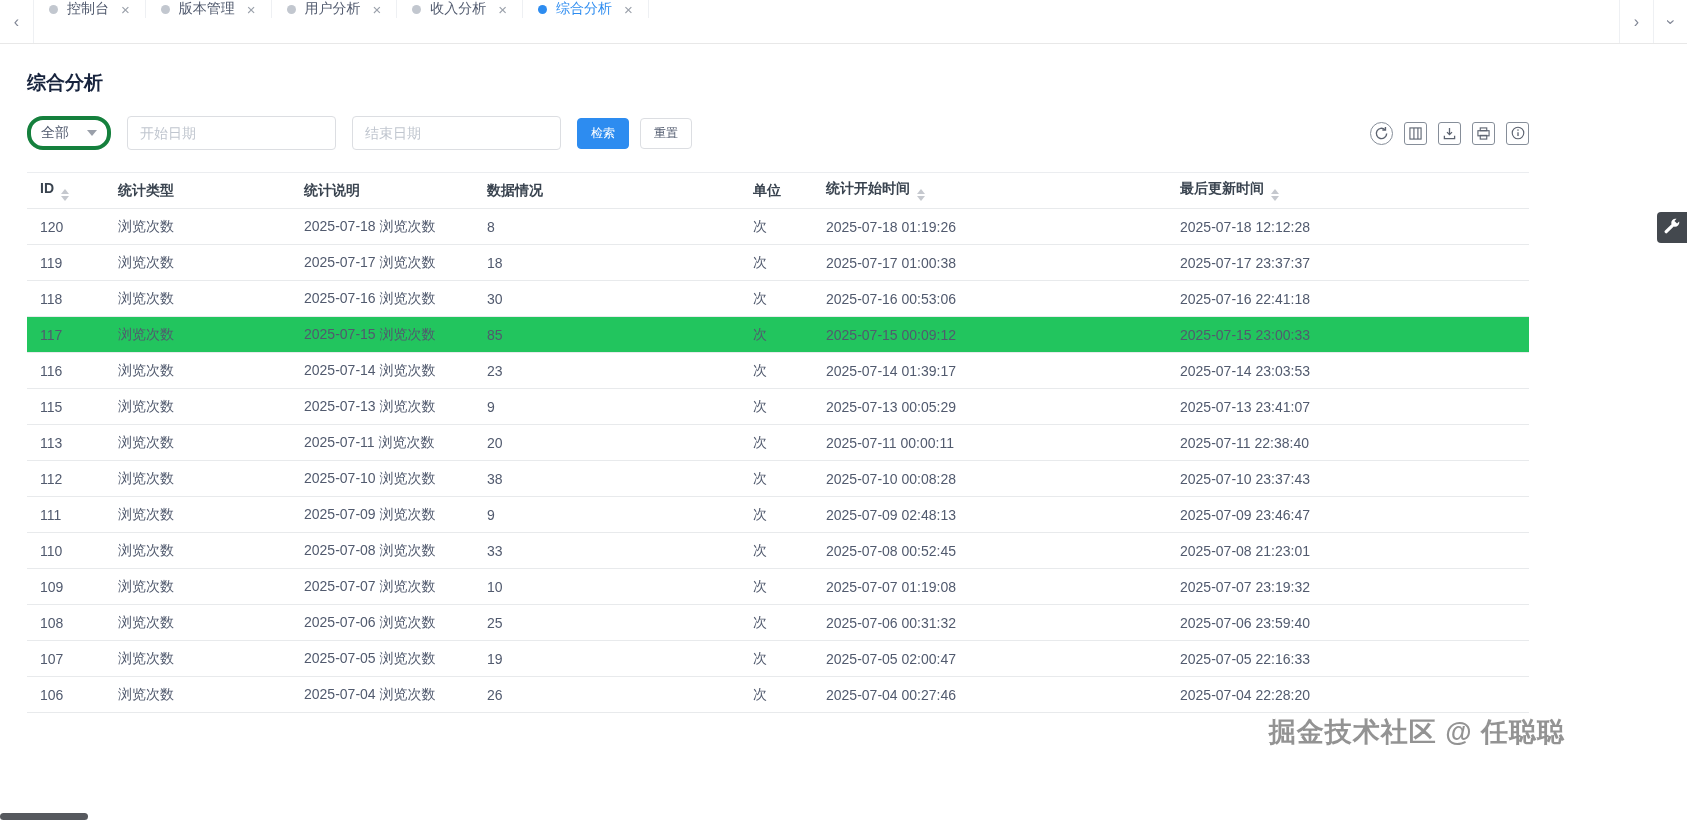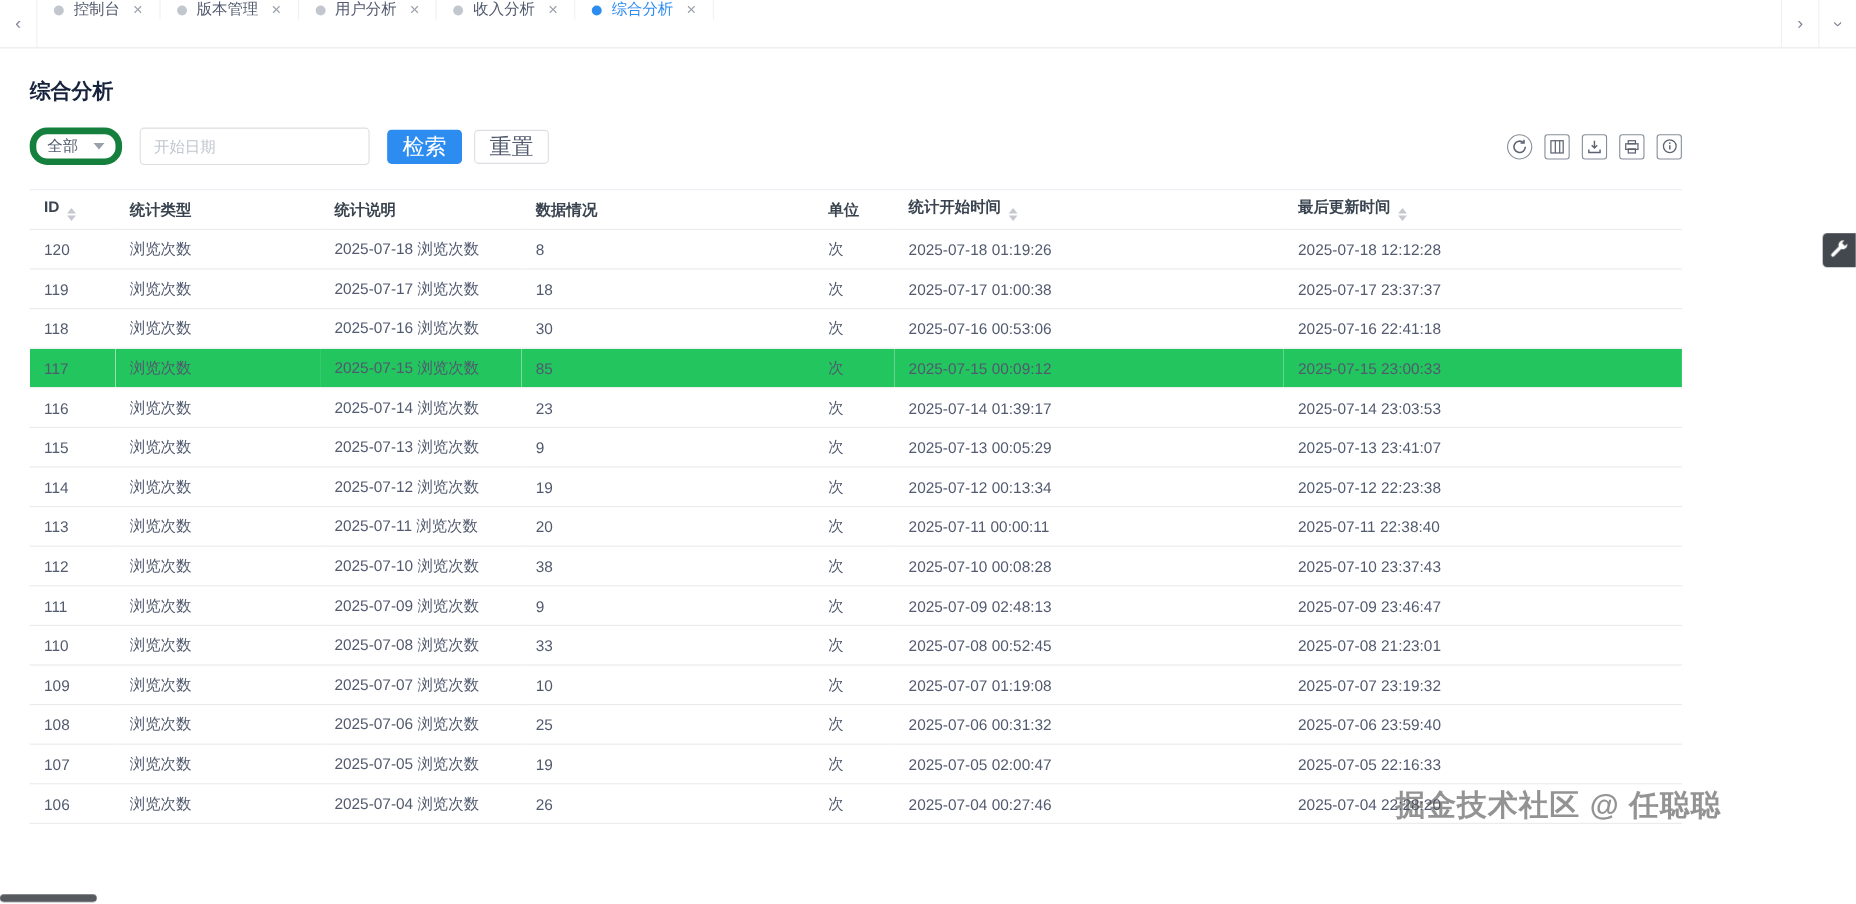--- a/index.html
+++ b/index.html
@@ -29,32 +29,32 @@
   .tab-close { color:#9aa0aa; font-size:15px; margin-left:3px; line-height:1; }
   .tabbar-right { display:flex; align-items:stretch; margin-left:auto; }
   .chev-down { transform:rotate(90deg); display:inline-block; }
 
   
   .content { width:1502px; margin-left:27px; }
   h1.page-title { font-size:19px; font-weight:700; color:#17233d; margin:26px 0 20px; }
 
   .filter-row { display:flex; align-items:center; margin-bottom:22px; }
   .select {
-    width:84px; height:34px; border:6px solid #15803d; border-radius:16px;
+    width:84px; height:34px; border:4px solid #15803d; border-radius:16px;
     display:flex; align-items:center; justify-content:space-between;
     padding:0 10px; color:#515a6e; cursor:pointer; background:#fff;
   }
   .caret-down { width:0; height:0; border-left:5px solid transparent; border-right:5px solid transparent; border-top:6px solid #9aa0aa; }
   .filter-row input {
     width:209px; height:34px; border:1px solid #dcdee2; border-radius:4px;
     padding:0 12px; font-size:14px; color:#515a6e; outline:none; margin-left:16px;
     font-family:"Liberation Sans", sans-serif;
   }
   .filter-row input::placeholder { color:#c0c6cf; }
-  .btn { height:31px; border-radius:4px; padding:0 13px; font-size:20px; cursor:pointer; font-family:"Liberation Sans", sans-serif; }
+  .btn { height:31px; border-radius:4px; padding:0 13px; font-size:12px; cursor:pointer; font-family:"Liberation Sans", sans-serif; }
   .btn-primary { background:#2d8cf0; border:1px solid #2d8cf0; color:#fff; margin-left:16px; }
   .btn-default { background:#fff; border:1px solid #dcdee2; color:#515a6e; margin-left:11px; }
 
   .tools { margin-left:auto; display:flex; align-items:center; gap:11px; }
   .tool-btn {
     width:23px; height:23px; display:flex; align-items:center; justify-content:center;
     background:#fff; border:1px solid #868e99; border-radius:3px; color:#5c6370; cursor:pointer; padding:0;
   }
   .tool-btn.round { border-radius:50%; }
   .tool-btn svg { display:block; }
@@ -136,20 +136,21 @@
 
 <div class="content">
   <h1 class="page-title">综合分析</h1>
 
   <div class="filter-row">
     <div class="select">
       <span>全部</span>
       <span class="caret-down"></span>
     </div>
     <input type="text" placeholder="开始日期" style="">
+    <input type="text" placeholder="结束日期" style="">
     <button class="btn btn-primary">检索</button>
     <button class="btn btn-default">重置</button>
     <div class="tools" id="tools">
         <button class="tool-btn round">
           <span>
             <svg width="15" height="15" viewBox="0 0 16 16">
               <path d="M13.5 8a5.5 5.5 0 1 1-1.8-4.1" fill="none" stroke="#5c6370" stroke-width="1.5"></path>
               <path d="M12.2 1v3.3H8.9" fill="none" stroke="#5c6370" stroke-width="1.5"></path>
             </svg>
           </span>
@@ -275,29 +276,20 @@
         <tr>
           <td>115</td>
           <td>浏览次数</td>
           <td>2025-07-13 浏览次数</td>
           <td>9</td>
           <td>次</td>
           <td>2025-07-13 00:05:29</td>
           <td>2025-07-13 23:41:07</td>
         </tr>
         <tr>
-          <td>114</td>
-          <td>浏览次数</td>
-          <td>2025-07-12 浏览次数</td>
-          <td>19</td>
-          <td>次</td>
-          <td>2025-07-12 00:13:34</td>
-          <td>2025-07-12 22:23:38</td>
-        </tr>
-        <tr>
           <td>113</td>
           <td>浏览次数</td>
           <td>2025-07-11 浏览次数</td>
           <td>20</td>
           <td>次</td>
           <td>2025-07-11 00:00:11</td>
           <td>2025-07-11 22:38:40</td>
         </tr>
         <tr>
           <td>112</td>

